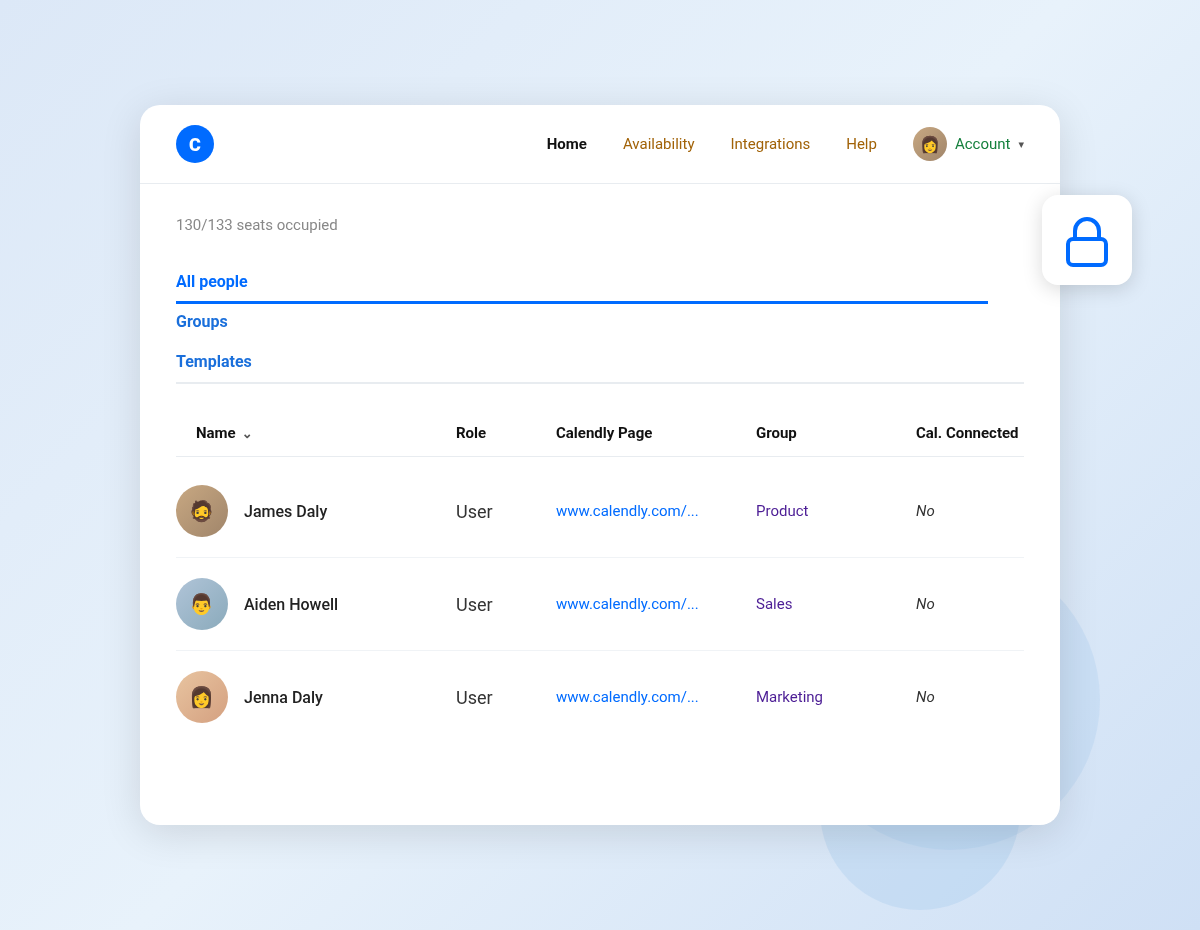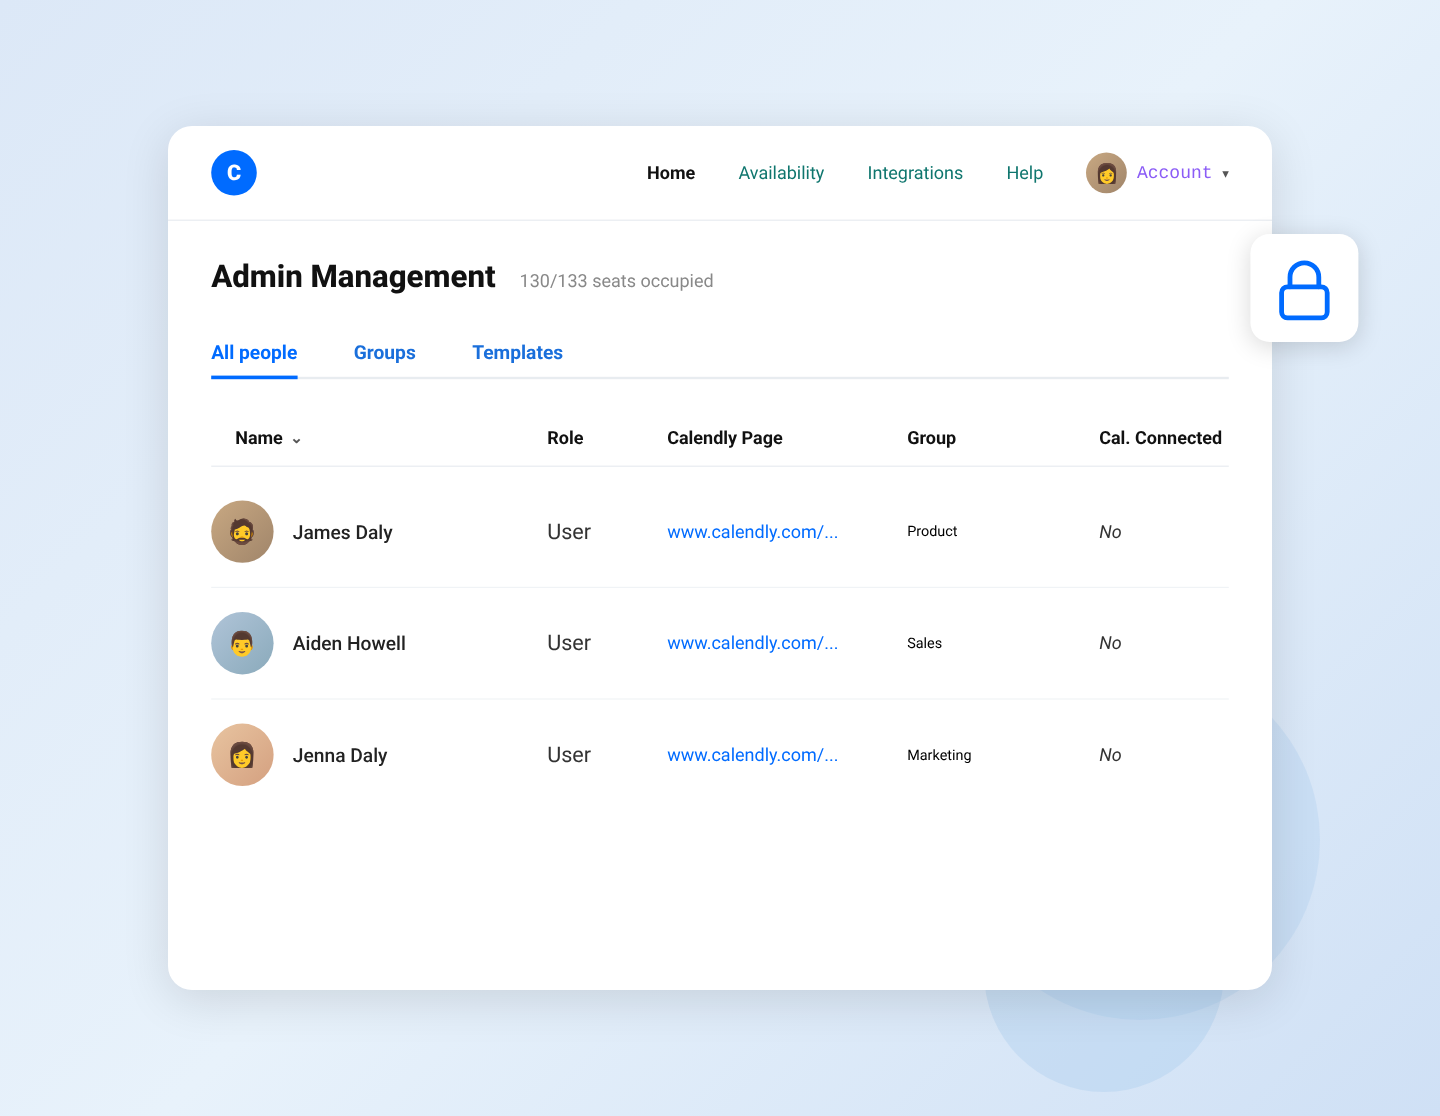--- a/index.html
+++ b/index.html
@@ -102,21 +102,21 @@
       font-weight: 900;
       font-size: 18px;
     }
     .nav-links {
       display: flex;
       align-items: flex-start;
       gap: 36px;
     }
     .nav-link {
       font-size: 15px;
-      color: #0f766e;
+      color: #a16207;
       cursor: pointer;
       text-decoration: none;
     }
     .nav-link.active {
       font-weight: 700;
       color: #111;
     }
     .account-area {
       display: flex;
       align-items: center;
@@ -130,22 +130,21 @@
       border-radius: 50%;
       background: #c8a882;
       overflow: hidden;
       display: flex;
       align-items: center;
       justify-content: center;
       font-size: 16px;
     }
     .account-label {
       font-size: 15px;
-      color: #8b5cf6;
-      font-family: Liberation Mono, monospace;
+      color: #15803d;
     }
     .chevron-down {
       font-size: 11px;
       color: #555;
     }
 
     
     .page-content {
       padding: 32px 36px 36px;
     }
@@ -163,23 +162,24 @@
       color: #111;
     }
     .seats-info {
       font-size: 15px;
       color: #888;
     }
 
     
     .tabs {
       display: flex;
-      gap: 11px;
+      gap: 0;
       border-bottom: 2px solid #e8ecf0;
       margin-bottom: 32px;
+      flex-direction: column;
     }
     .tab {
       font-size: 16px;
       color: #1a6fdb;
       padding: 10px 0;
       margin-right: 36px;
       cursor: pointer;
       border-bottom: 3px solid transparent;
       margin-bottom: -2px;
       font-weight: 700;
@@ -252,22 +252,22 @@
       font-size: 18px;
       color: #333;
     }
     .page-link {
       font-size: 15px;
       color: #006bff;
       text-decoration: none;
       cursor: pointer;
     }
     .group-cell {
-      font-size: 12px;
-      color: #000000;
+      font-size: 15px;
+      color: #4c1d95;
     }
     .cal-cell {
       font-size: 15px;
       color: #333;
       font-style: italic;
     }
 
     
     .avatar-james {
       background: linear-gradient(135deg, #c8a882 0%, #a0856a 100%);
@@ -322,21 +322,20 @@
     <div class="account-area">
       <div class="avatar-nav avatar-account">👩</div>
       <span class="account-label">Account</span>
       <span class="chevron-down">▾</span>
     </div>
   </nav>
 
   <div class="page-content">
 
     <div class="page-header">
-      <h1 class="page-title">Admin Management</h1>
       <span class="seats-info">130/133 seats occupied</span>
     </div>
 
     <div class="tabs">
       <div class="tab active">All people</div>
       <div class="tab">Groups</div>
       <div class="tab">Templates</div>
     </div>
 
     <div class="table-header">

